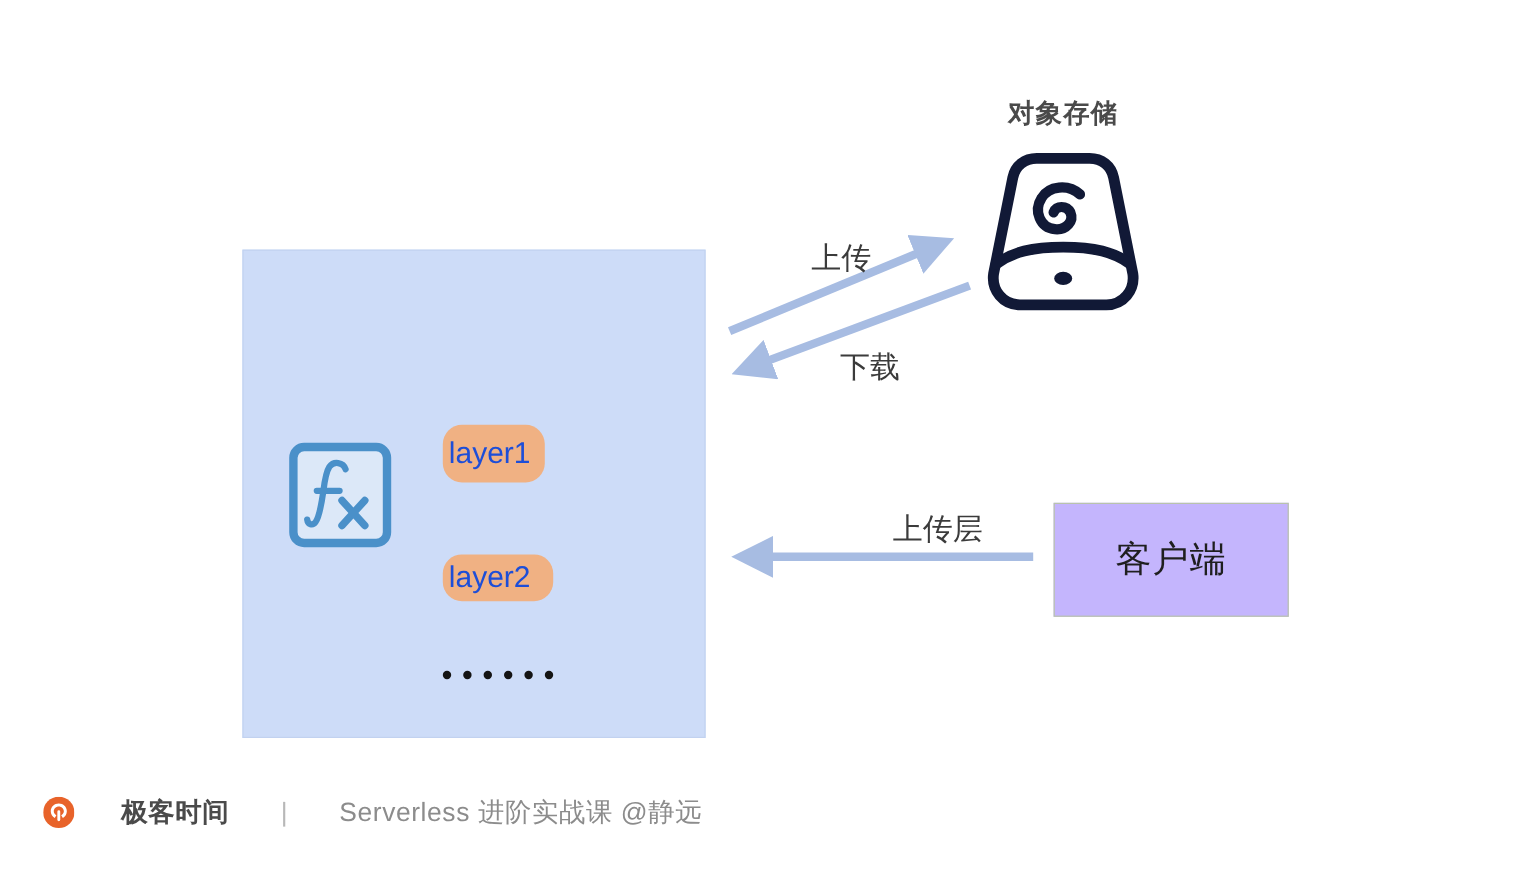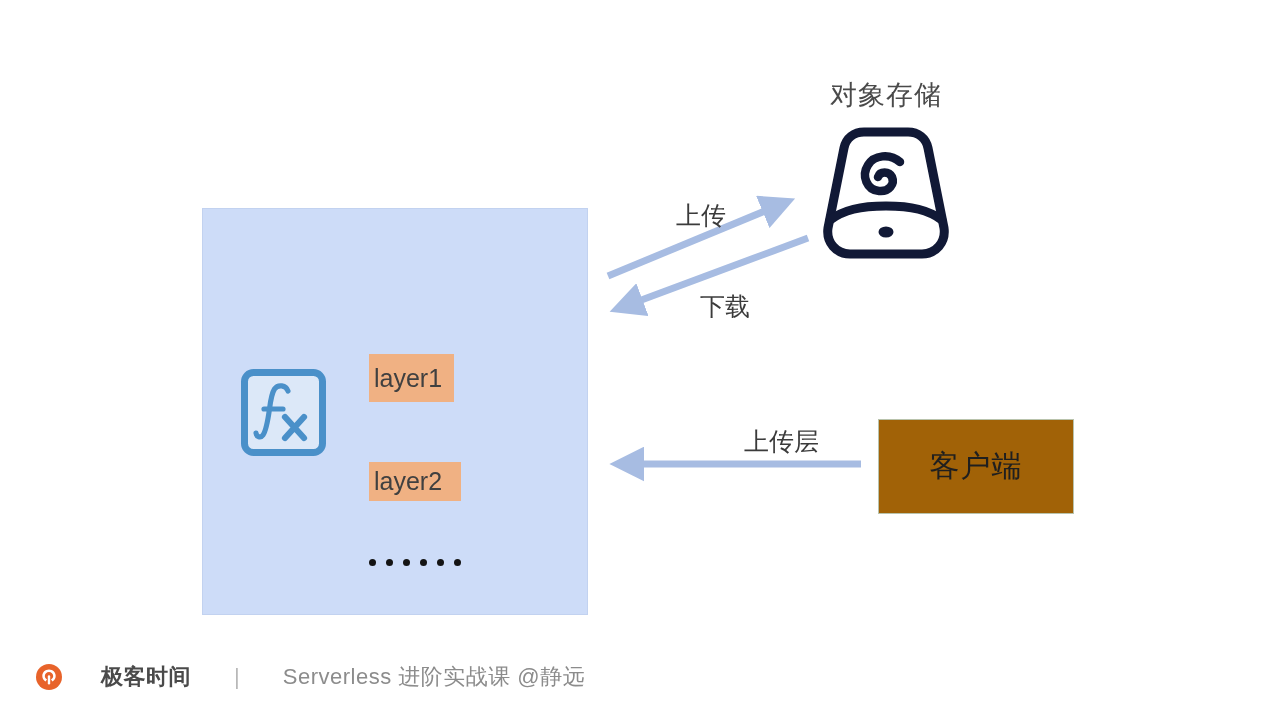--- a/index.html
+++ b/index.html
@@ -47,27 +47,28 @@
     left: 240px;
     top: 368px;
     width: 87px;
     height: 89px;
   }
 
   
   .layer-chip {
     position: absolute;
     background: #f0b183;
-    color: #404040;
+    color: #1d4ed8;
     font-size: 25px;
     line-height: 1;
     display: flex;
     align-items: center;
     padding-left: 5px;
     box-sizing: border-box;
+    border-radius: 16px;
   }
   .layer1 { left: 369px; top: 354px; width: 85px; height: 48px; }
   .layer2 { left: 369px; top: 462px; width: 92px; height: 39px; }
 
   .dots-row {
     position: absolute;
     left: 369px;
     top: 550px;
     width: 92px;
     height: 24px;
@@ -82,24 +83,25 @@
     background: #141414;
   }
 
   
   .storage-title {
     position: absolute;
     left: 766px;
     top: 74px;
     width: 240px;
     text-align: center;
-    font-size: 27px;
+    font-size: 22px;
     color: #4a4a4a;
     letter-spacing: 1px;
     line-height: 42px;
+    font-weight: bold;
   }
   .storage-icon {
     position: absolute;
     left: 814px;
     top: 124px;
     width: 144px;
     height: 138px;
   }
 
   
@@ -124,21 +126,21 @@
   .label-download { left: 700px; top: 290px; }
   .label-uplayer  { left: 707px; top: 425px; margin-left: 37px; }
 
   
   .client-box {
     position: absolute;
     left: 878px;
     top: 419px;
     width: 196px;
     height: 95px;
-    background: #a16207;
+    background: #c4b5fd;
     border: 1px solid #b9c3ac;
     box-sizing: border-box;
     display: flex;
     align-items: center;
     justify-content: center;
     font-size: 30px;
     color: #1f1f1f;
     letter-spacing: 1px;
   }
 

